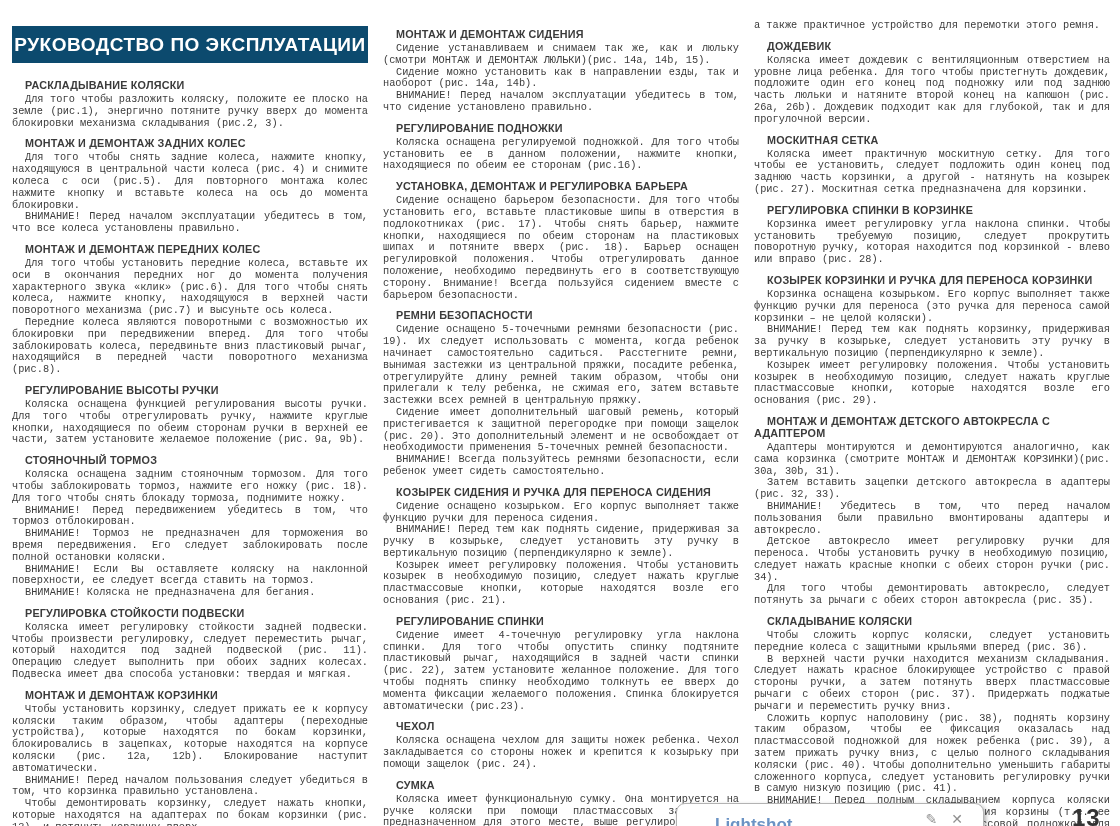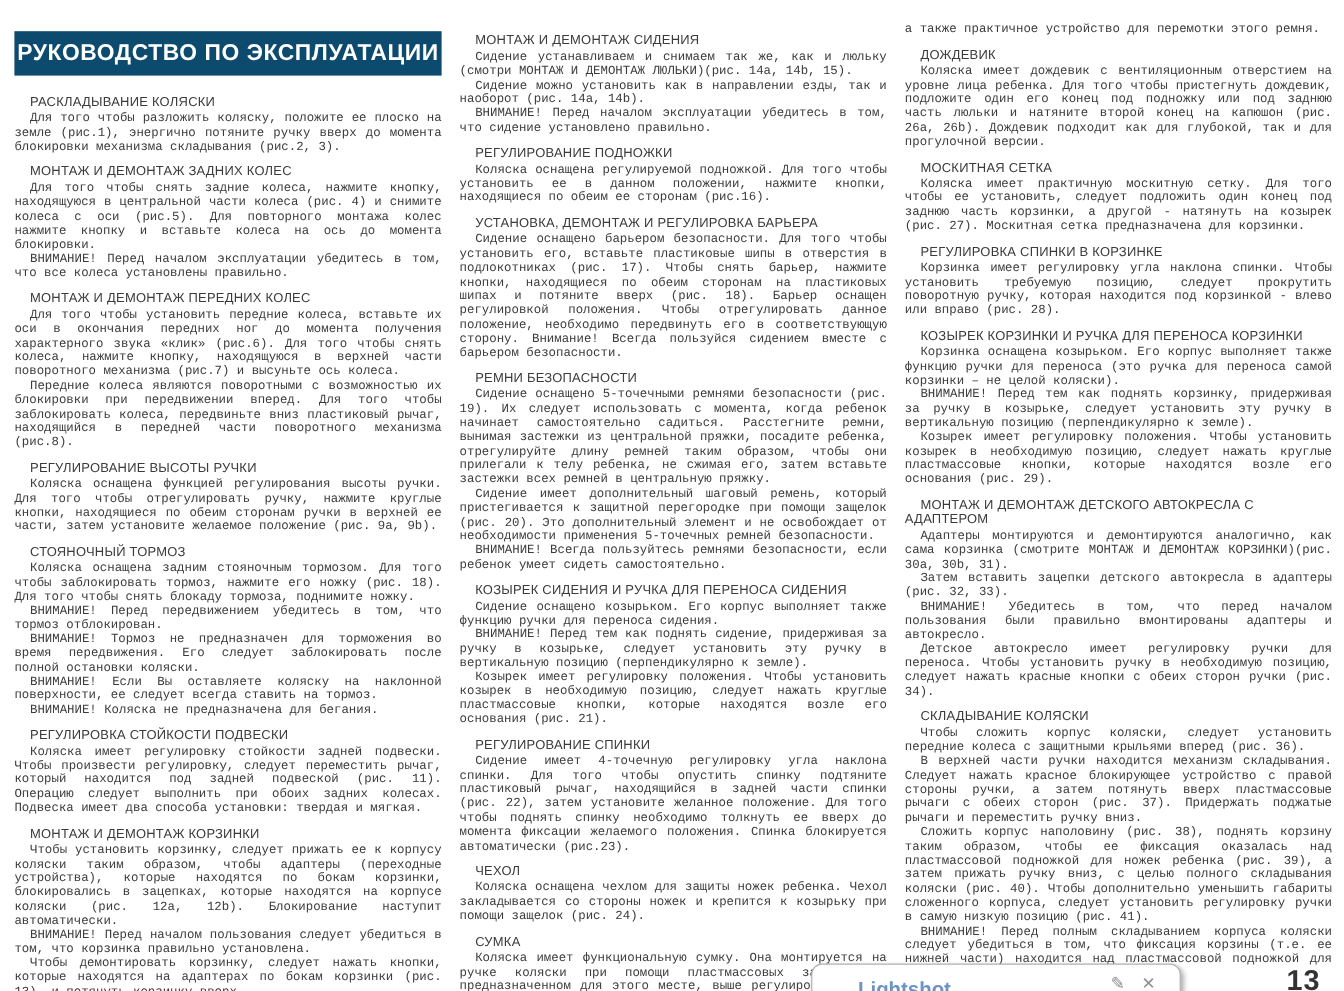--- a/index.html
+++ b/index.html
@@ -21,21 +21,21 @@
     margin:26px 0 16px 0;
     height:37px;
     background:#0c4a6e;
     color:#ffffff;
     font-weight:bold;
     font-size:19px;
     letter-spacing:0.5px;
     display:flex;align-items:center;justify-content:center;
   }
   .sec-heading{
-    font-weight:normal;
+    font-weight:bold;
     font-size:10.8px;
     color:#3b3b3b;
     margin:8px 0 3px 0;
     text-indent:13px;
     letter-spacing:0.2px;
   }
   .para{
     margin:0;
     font-size:10.3px;
     line-height:11.8px;
@@ -136,20 +136,21 @@
       <p class="para">Корзинка имеет регулировку угла наклона спинки. Чтобы установить требуемую позицию, следует прокрутить поворотную ручку, которая находится под корзинкой - влево или вправо (рис. 28).</p>
       <div class="sec-heading">КОЗЫРЕК КОРЗИНКИ И РУЧКА ДЛЯ ПЕРЕНОСА КОРЗИНКИ</div>
       <p class="para">Корзинка оснащена козырьком. Его корпус выполняет также функцию ручки для переноса (это ручка для переноса самой корзинки – не целой коляски).</p>
       <p class="para">ВНИМАНИЕ! Перед тем как поднять корзинку, придерживая за ручку в козырьке, следует установить эту ручку в вертикальную позицию (перпендикулярно к земле).</p>
       <p class="para">Козырек имеет регулировку положения. Чтобы установить козырек в необходимую позицию, следует нажать круглые пластмассовые кнопки, которые находятся возле его основания (рис. 29).</p>
       <div class="sec-heading">МОНТАЖ И ДЕМОНТАЖ ДЕТСКОГО АВТОКРЕСЛА С АДАПТЕРОМ</div>
       <p class="para">Адаптеры монтируются и демонтируются аналогично, как сама корзинка (смотрите МОНТАЖ И ДЕМОНТАЖ КОРЗИНКИ)(рис. 30a, 30b, 31).</p>
       <p class="para">Затем вставить зацепки детского автокресла в адаптеры (рис. 32, 33).</p>
       <p class="para">ВНИМАНИЕ! Убедитесь в том, что перед началом пользования были правильно вмонтированы адаптеры и автокресло.</p>
       <p class="para">Детское автокресло имеет регулировку ручки для переноса. Чтобы установить ручку в необходимую позицию, следует нажать красные кнопки с обеих сторон ручки (рис. 34).</p>
+      <p class="para">Для того чтобы демонтировать автокресло, следует потянуть за рычаги с обеих сторон автокресла (рис. 35).</p>
       <div class="sec-heading">СКЛАДЫВАНИЕ КОЛЯСКИ</div>
       <p class="para">Чтобы сложить корпус коляски, следует установить передние колеса с защитными крыльями вперед (рис. 36).</p>
       <p class="para">В верхней части ручки находится механизм складывания. Следует нажать красное блокирующее устройство с правой стороны ручки, а затем потянуть вверх пластмассовые рычаги с обеих сторон (рис. 37). Придержать поджатые рычаги и переместить ручку вниз.</p>
       <p class="para">Сложить корпус наполовину (рис. 38), поднять корзину таким образом, чтобы ее фиксация оказалась над пластмассовой подножкой для ножек ребенка (рис. 39), а затем прижать ручку вниз, с целью полного складывания коляски (рис. 40). Чтобы дополнительно уменьшить габариты сложенного корпуса, следует установить регулировку ручки в самую низкую позицию (рис. 41).</p>
       <p class="para">ВНИМАНИЕ! Перед полным складыванием корпуса коляски следует убедиться в том, что фиксация корзины (т.е. ее нижней части) находится над пластмассовой подножкой для ножек ребенка.</p>
     </div>
 </div>
 
 <div class="popup">
   <span class="popup-appname">Lightshot</span>

